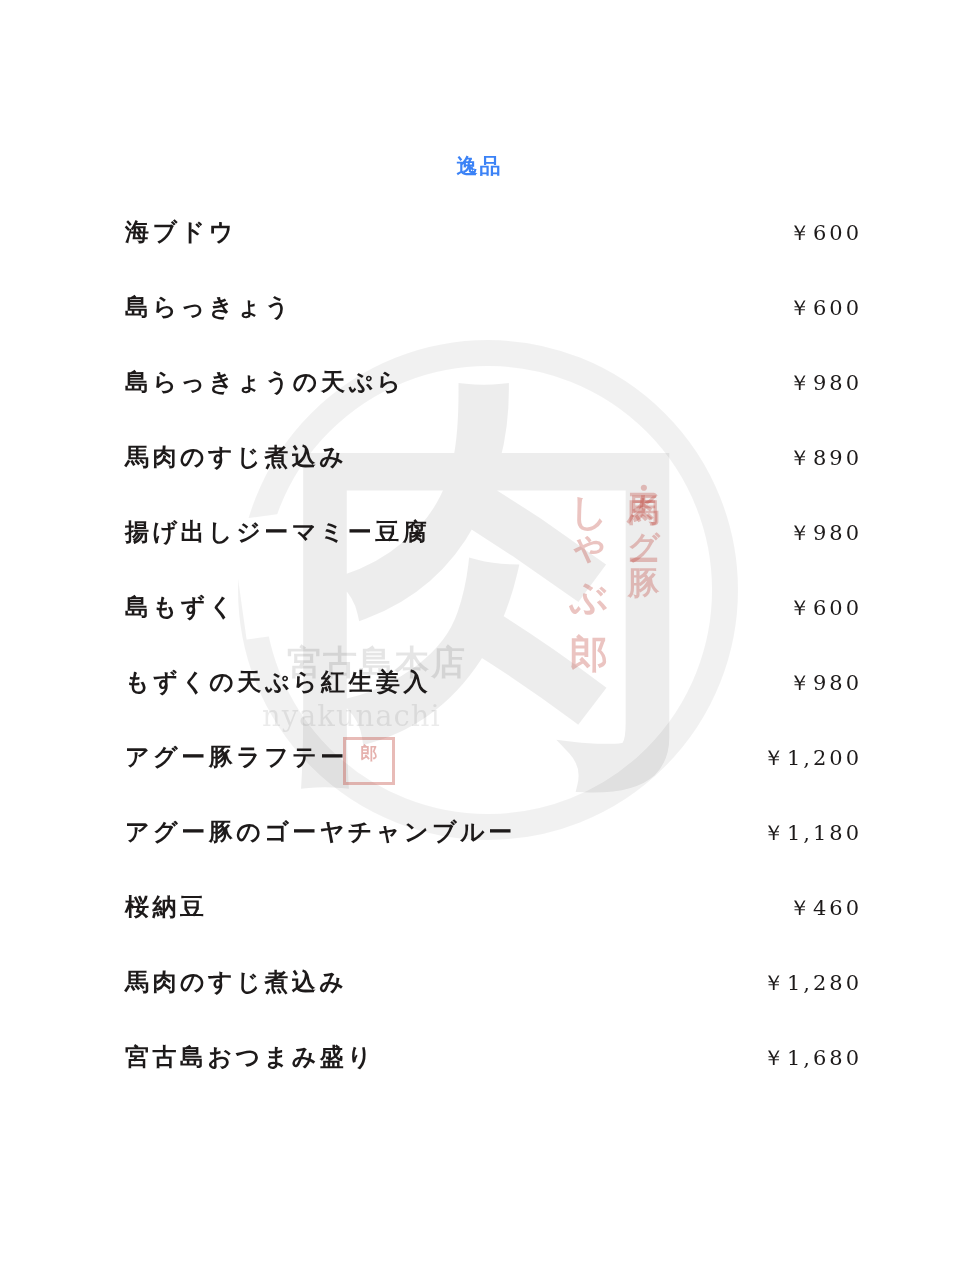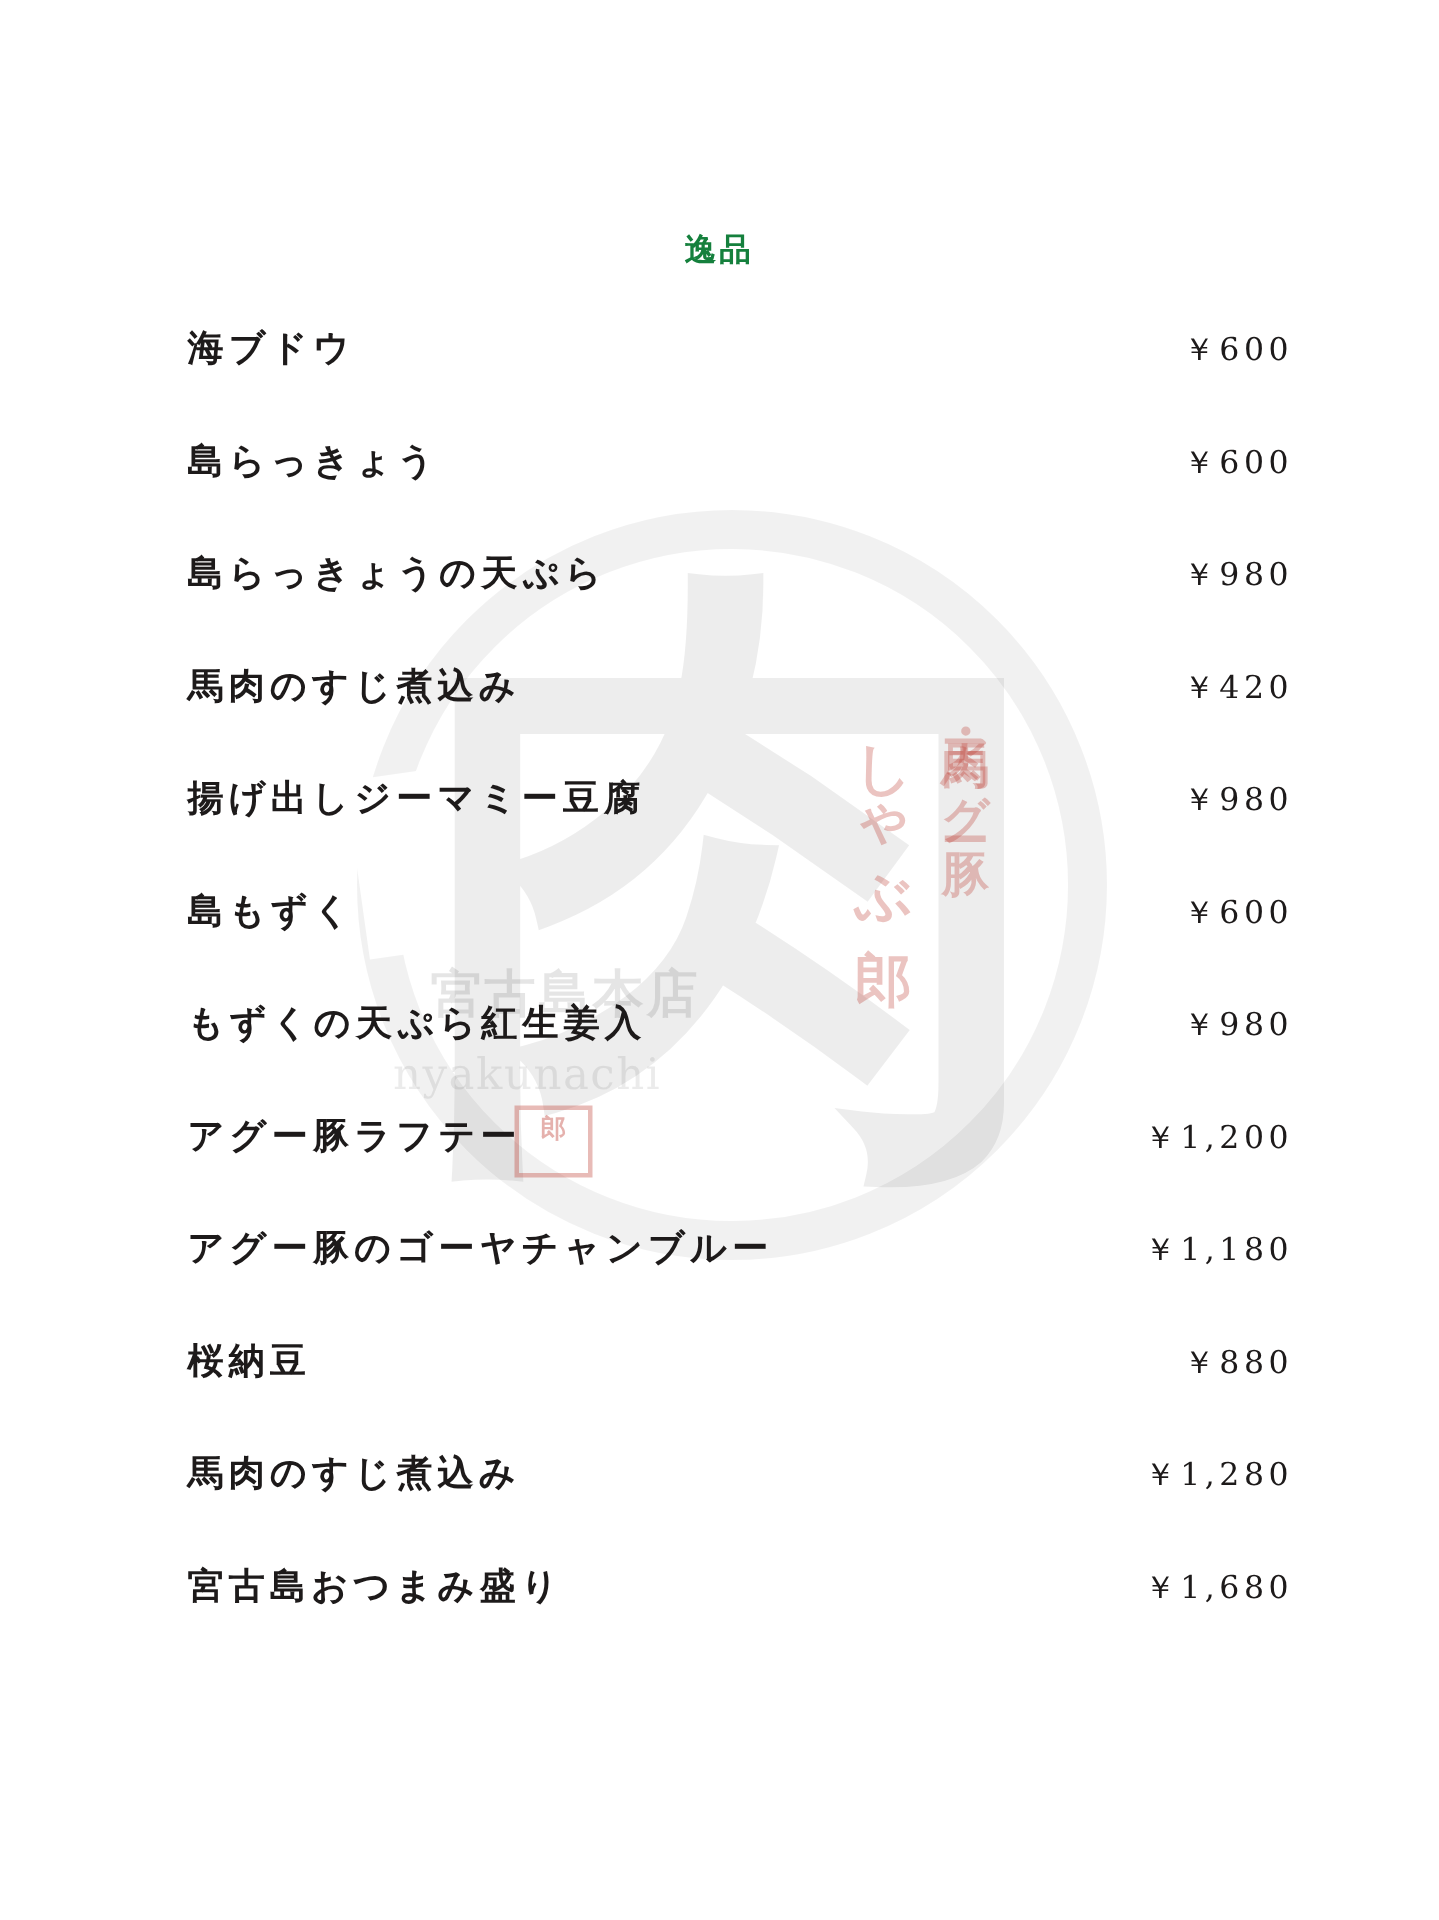--- a/index.html
+++ b/index.html
@@ -133,21 +133,21 @@
   }
   .menu-title {
     position: absolute;
     top: 152px;
     left: 0;
     width: 959px;
     text-align: center;
     font-size: 21px;
     font-weight: 700;
     letter-spacing: 2px;
-    color: #15803d;
+    color: #3b82f6;
   }
   .menu-list {
     position: absolute;
     top: 216px;
     left: 125px;
     width: 737px;
   }
   .menu-row {
     display: flex;
     align-items: baseline;
@@ -192,21 +192,21 @@
     <div class="menu-row">
       <span class="item-name">島らっきょう</span>
       <span class="item-price">￥600</span>
     </div>
     <div class="menu-row">
       <span class="item-name">島らっきょうの天ぷら</span>
       <span class="item-price">￥980</span>
     </div>
     <div class="menu-row">
       <span class="item-name">馬肉のすじ煮込み</span>
-      <span class="item-price">￥420</span>
+      <span class="item-price">￥890</span>
     </div>
     <div class="menu-row">
       <span class="item-name">揚げ出しジーマミー豆腐</span>
       <span class="item-price">￥980</span>
     </div>
     <div class="menu-row">
       <span class="item-name">島もずく</span>
       <span class="item-price">￥600</span>
     </div>
     <div class="menu-row">
@@ -216,21 +216,21 @@
     <div class="menu-row">
       <span class="item-name">アグー豚ラフテー</span>
       <span class="item-price">￥1,200</span>
     </div>
     <div class="menu-row">
       <span class="item-name">アグー豚のゴーヤチャンブルー</span>
       <span class="item-price">￥1,180</span>
     </div>
     <div class="menu-row">
       <span class="item-name">桜納豆</span>
-      <span class="item-price">￥880</span>
+      <span class="item-price">￥460</span>
     </div>
     <div class="menu-row">
       <span class="item-name">馬肉のすじ煮込み</span>
       <span class="item-price">￥1,280</span>
     </div>
     <div class="menu-row">
       <span class="item-name">宮古島おつまみ盛り</span>
       <span class="item-price">￥1,680</span>
     </div>
   </div>

